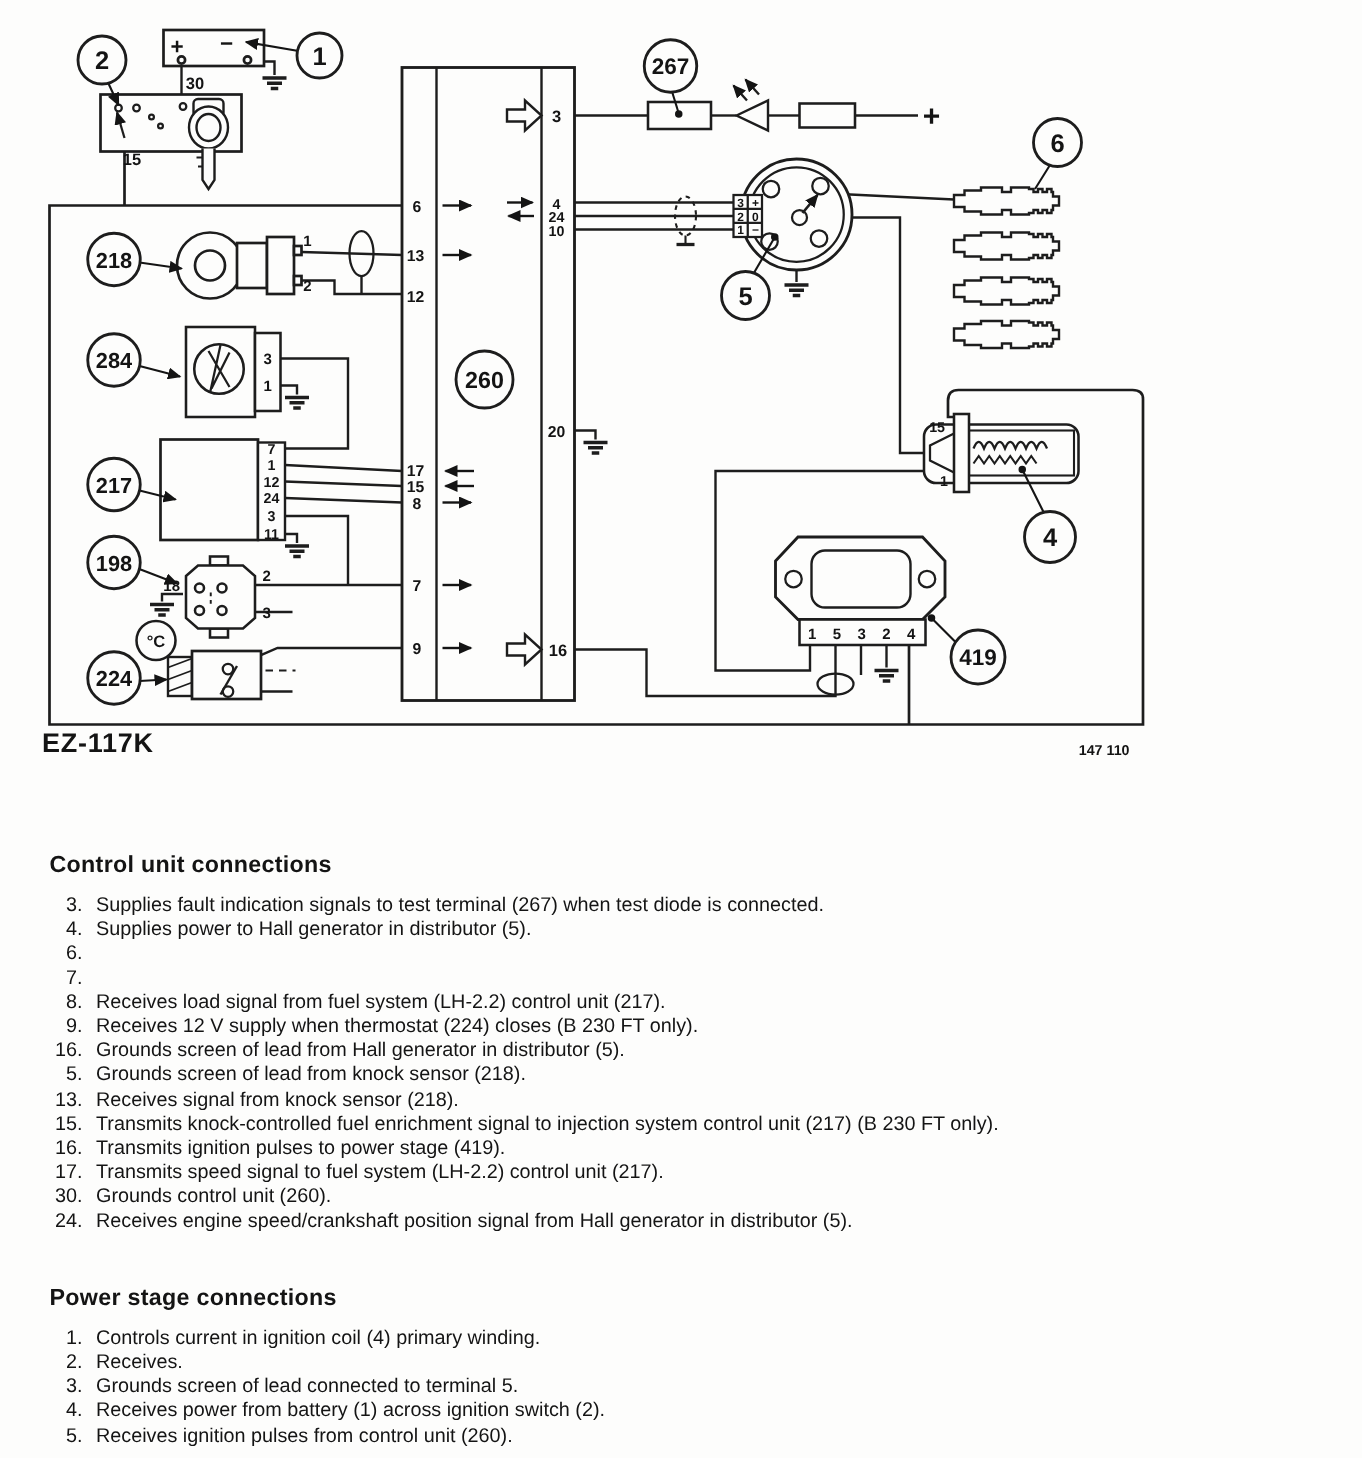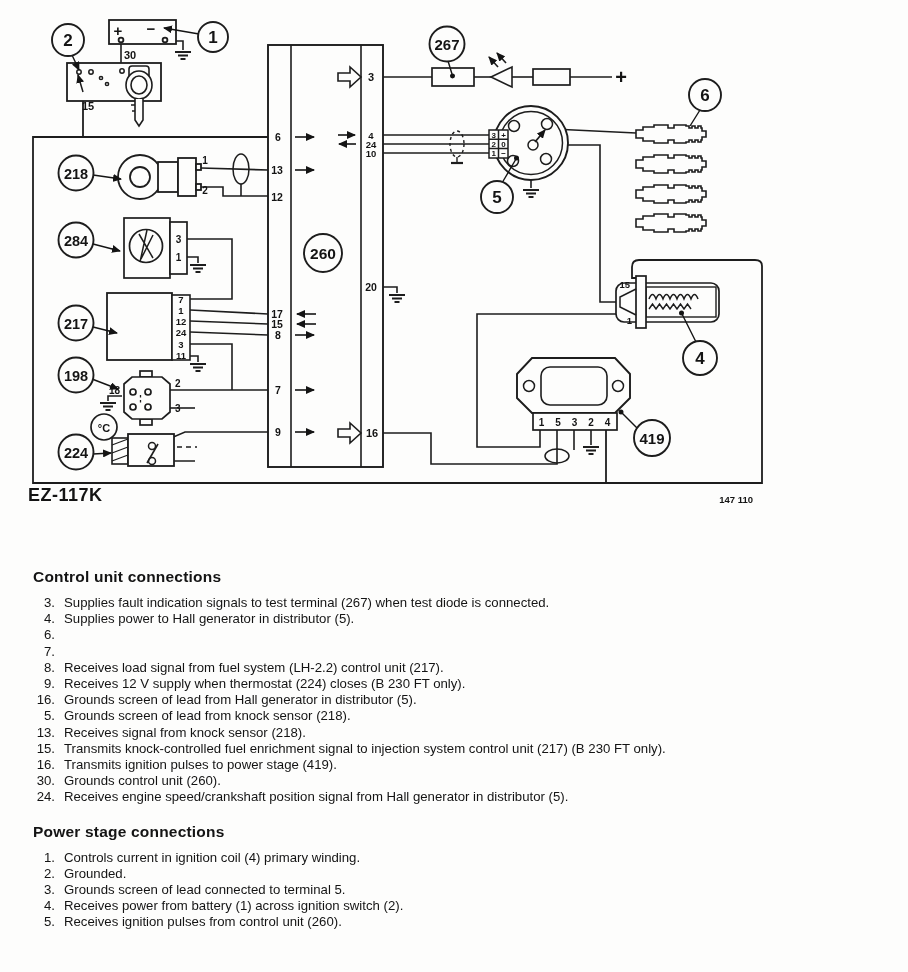--- a/index.html
+++ b/index.html
@@ -1,21 +1,21 @@
 <!DOCTYPE html>
 <html><head>
 <meta charset="utf-8">
 <style>
   html,body{margin:0;padding:0;}
   body{width:908px;height:972px;background:#fff;font-family:"Liberation Sans",sans-serif;color:#141414;position:relative;overflow:hidden;}
   .page{position:absolute;inset:0;background:#fdfdfc;}
   svg{position:absolute;top:0;left:0;}
   svg text{font-family:"Liberation Sans",sans-serif;font-weight:bold;fill:#141414;}
   .notes{position:absolute;left:29px;top:568px;width:762px;}
-  .notes-section + .notes-section{margin-top:17px;}
+  .notes-section + .notes-section{margin-top:35px;}
   .notes-heading{font-size:15.5px;font-weight:bold;margin:0 0 9px 4px;letter-spacing:.2px;}
   .note-row{display:flex;font-size:13.2px;line-height:16.2px;}
   .note-num{width:26px;text-align:right;flex:none;}
   .note-text{padding-left:9px;white-space:nowrap;}
 </style>
 </head>
 <body>
 
 <div class="page">
 
@@ -398,37 +398,41 @@
         </div>
         <div class="note-row">
           <span class="note-num">15.</span>
           <span class="note-text">Transmits knock-controlled fuel enrichment signal to injection system control unit (217) (B 230 FT only).</span>
         </div>
         <div class="note-row">
           <span class="note-num">16.</span>
           <span class="note-text">Transmits ignition pulses to power stage (419).</span>
         </div>
         <div class="note-row">
+          <span class="note-num">17.</span>
+          <span class="note-text">Transmits speed signal to fuel system (LH-2.2) control unit (217).</span>
+        </div>
+        <div class="note-row">
           <span class="note-num">30.</span>
           <span class="note-text">Grounds control unit (260).</span>
         </div>
         <div class="note-row">
           <span class="note-num">24.</span>
           <span class="note-text">Receives engine speed/crankshaft position signal from Hall generator in distributor (5).</span>
         </div>
       </div>
       <div class="notes-section">
         <div class="notes-heading">Power stage connections</div>
         <div class="note-row">
           <span class="note-num">1.</span>
           <span class="note-text">Controls current in ignition coil (4) primary winding.</span>
         </div>
         <div class="note-row">
           <span class="note-num">2.</span>
-          <span class="note-text">Grounded.</span>
+          <span class="note-text">Receives.</span>
         </div>
         <div class="note-row">
           <span class="note-num">3.</span>
           <span class="note-text">Grounds screen of lead connected to terminal 5.</span>
         </div>
         <div class="note-row">
           <span class="note-num">4.</span>
           <span class="note-text">Receives power from battery (1) across ignition switch (2).</span>
         </div>
         <div class="note-row">

